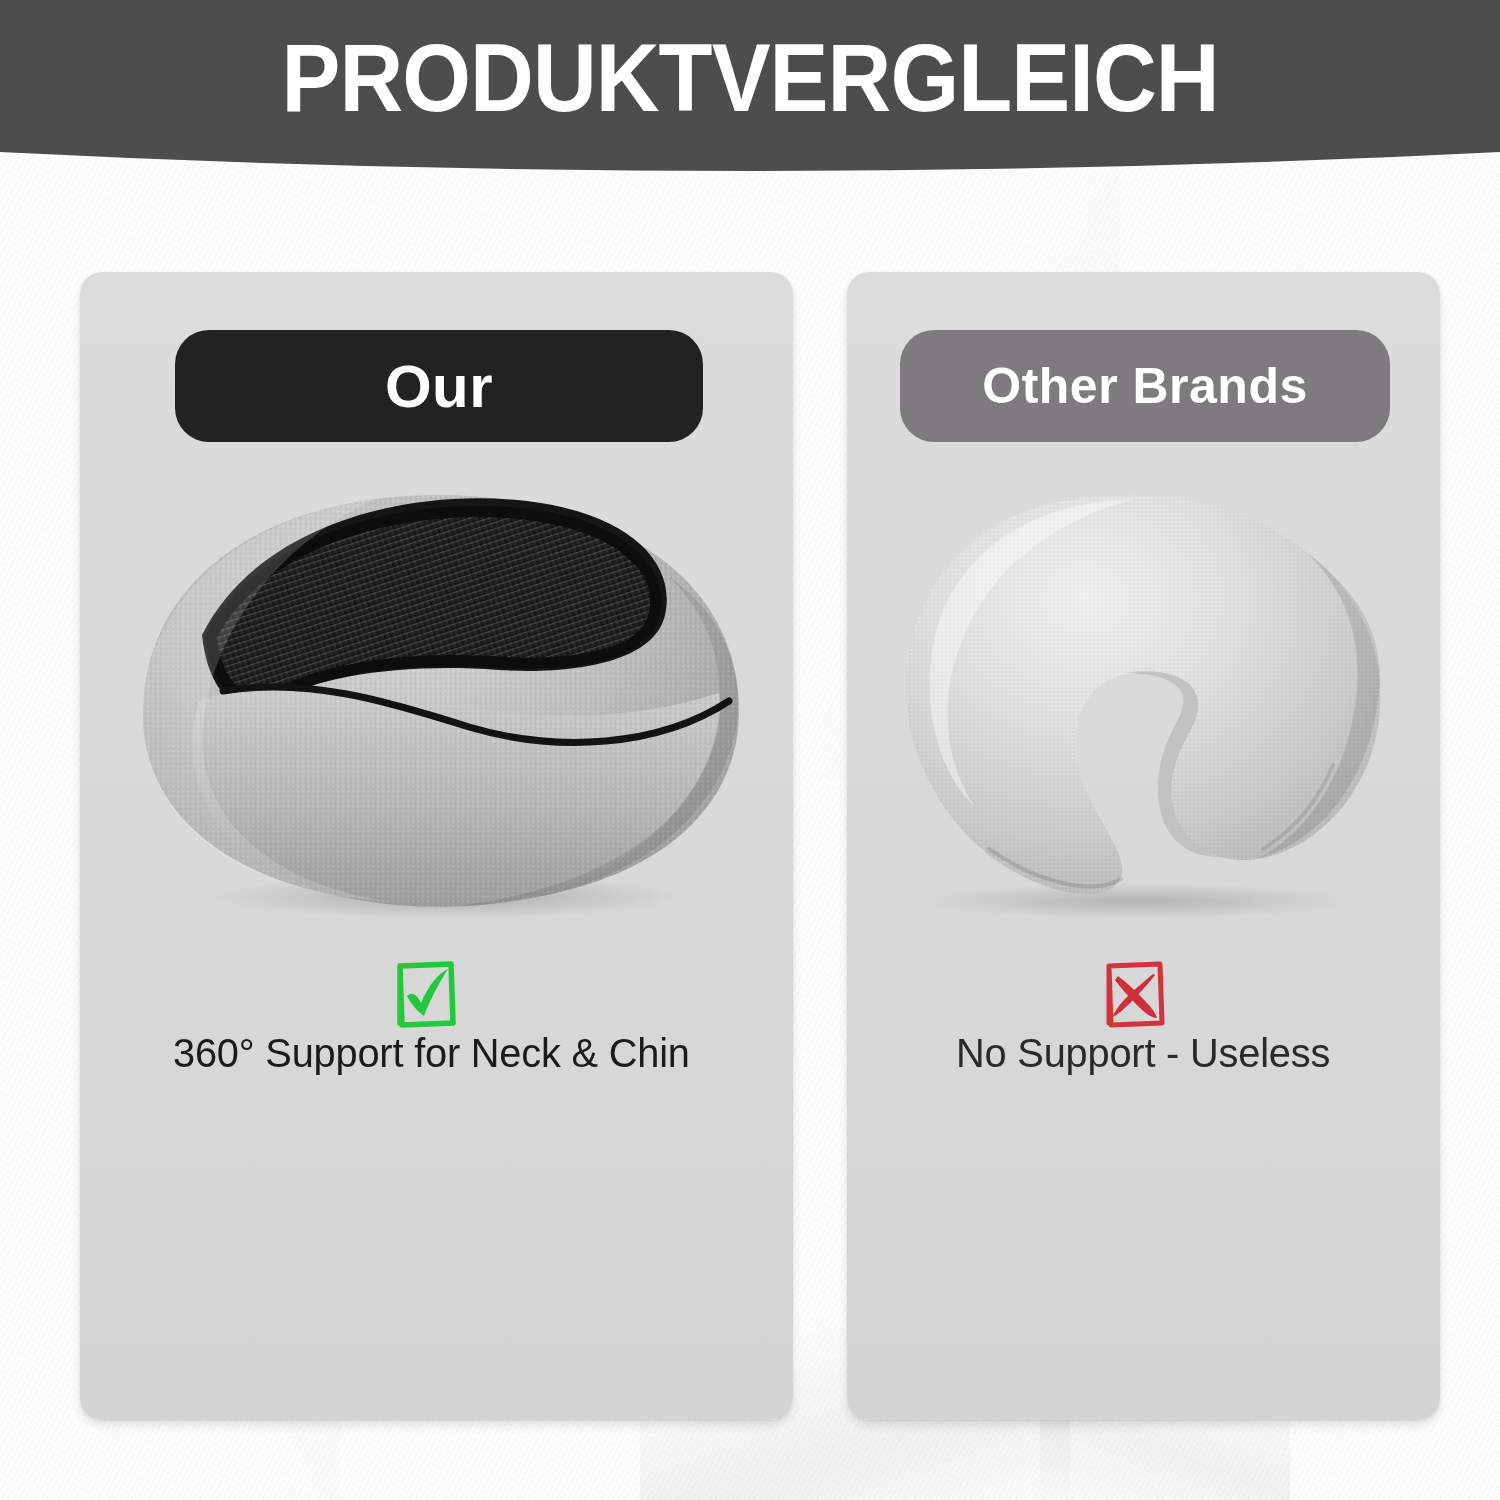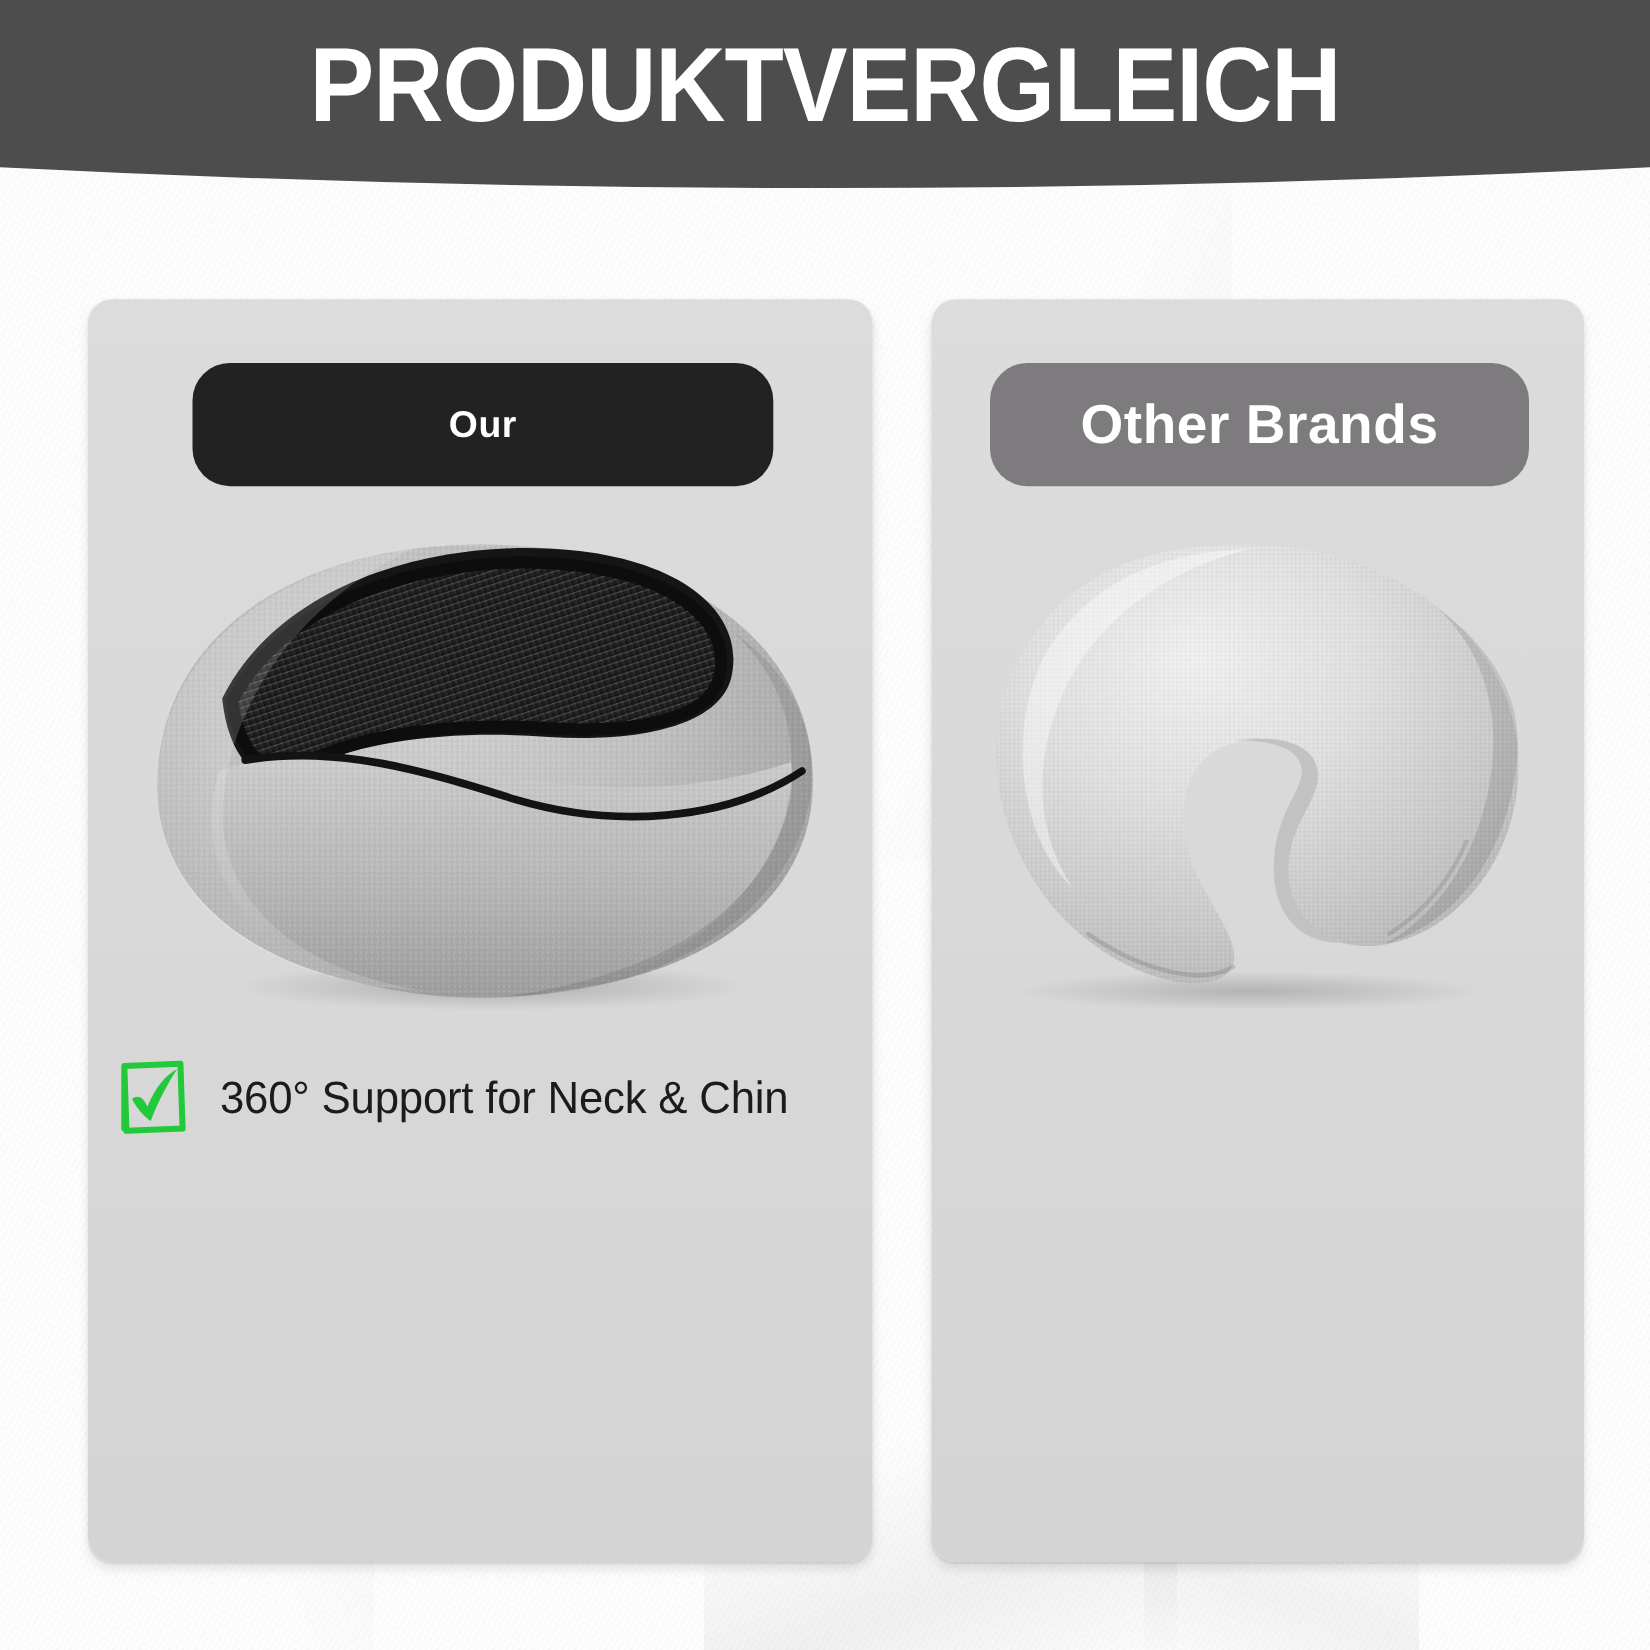--- a/index.html
+++ b/index.html
@@ -83,21 +83,21 @@
     align-items: center;
     justify-content: center;
     color: #ffffff;
     font-family: "Liberation Sans", sans-serif;
     font-weight: bold;
     white-space: nowrap;
   }
   .badge-our {
     left: 95px; top: 58px; width: 528px; height: 112px;
     background: #222222;
-    font-size: 34px;
+    font-size: 60px;
     letter-spacing: 0.5px;
   }
   .badge-other {
     left: 53px; top: 58px; width: 490px; height: 112px;
     background: #7d7b7d;
     font-size: 50px;
     letter-spacing: 0.5px;
   }
 
   .product-area {
@@ -115,20 +115,21 @@
     left: 0; right: 0;
   }
   .features-left  { top: 688px; left: 26px; right: 20px; }
   .features-right { top: 688px; left: 28px; right: 18px; }
 
   .feature-row {
     display: flex;
     align-items: center;
     height: 76px;
     margin-bottom: 58px;
+    flex-direction: column;
   }
   .feature-icon {
     flex: 0 0 auto;
     width: 66px; height: 70px;
     margin-right: 28px;
   }
   .feature-text {
     font-family: "Liberation Sans", sans-serif;
     font-size: 41px;
     color: #1b1b1b;
@@ -322,19 +323,31 @@
         <path d="M436,76 C490,116 514,162 508,214 C500,302 450,364 388,381
                  C442,352 480,288 486,212 C490,156 472,110 436,76 Z" fill="rgba(0,0,0,0.10)"></path>
 
         <path d="M118,372 C170,408 224,418 250,402" fill="none" stroke="rgba(0,0,0,0.12)" stroke-width="4" stroke-linecap="round"></path>
         <path d="M392,372 C424,352 448,322 462,288" fill="none" stroke="rgba(0,0,0,0.10)" stroke-width="4" stroke-linecap="round"></path>
       </svg>
     </div>
 
     <div class="features features-right">
 
+      <div class="feature-row">
+        <span class="feature-icon">
+          <svg width="66" height="70" viewBox="0 0 66 70">
+            <path d="M7,6 L58,4 L60,63 L9,65 Z M7,6 L7,63" fill="none" stroke="#d1343c" stroke-width="5" stroke-linecap="round" stroke-linejoin="round"></path>
+            <path d="M16,16 C24,22 34,31 44,42 C50,48 54,54 55,58
+                     C50,58 44,54 37,47 C27,37 18,27 13,20 Z" fill="#cf2f38"></path>
+            <path d="M53,15 C47,23 38,33 28,43 C21,50 15,55 11,57
+                     C12,52 17,45 24,38 C34,28 45,19 51,14 Z" fill="#cf2f38"></path>
+          </svg>
+        </span>
+        <span class="feature-text neg">No Support - Useless</span>
+      </div>
 
 
 
     </div>
   </div>
 
 </div>
 
 </body></html>

